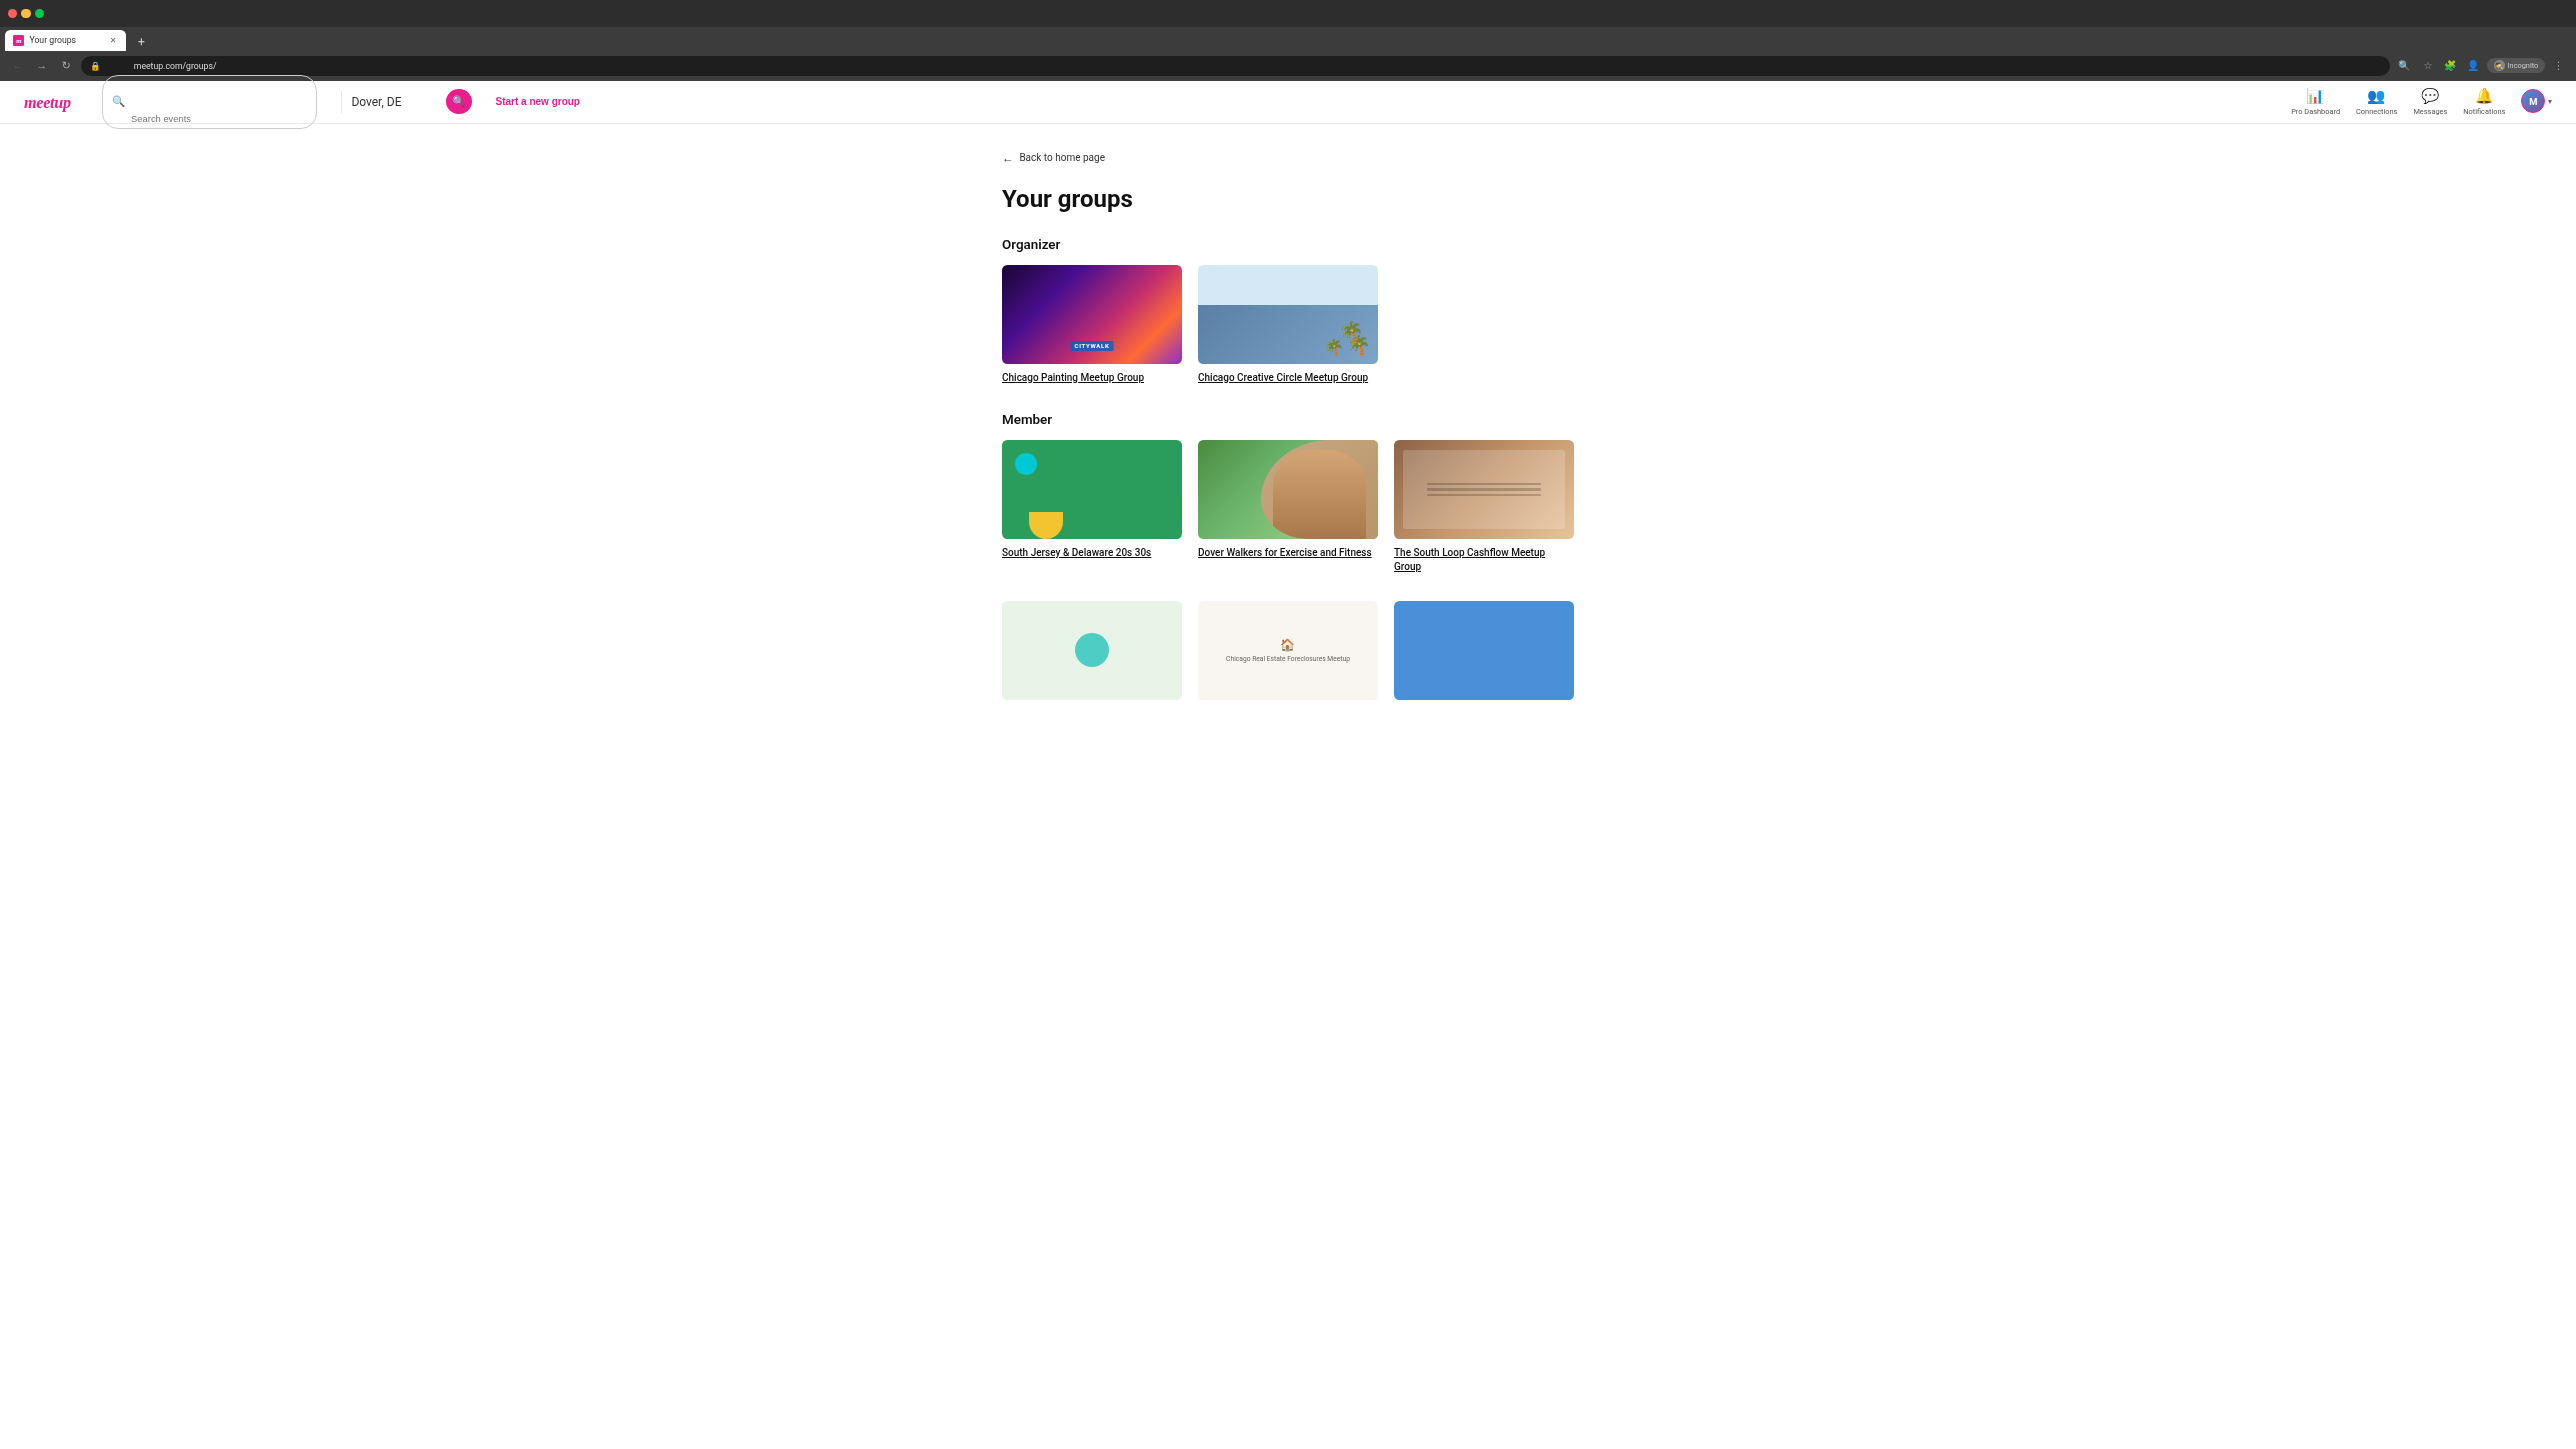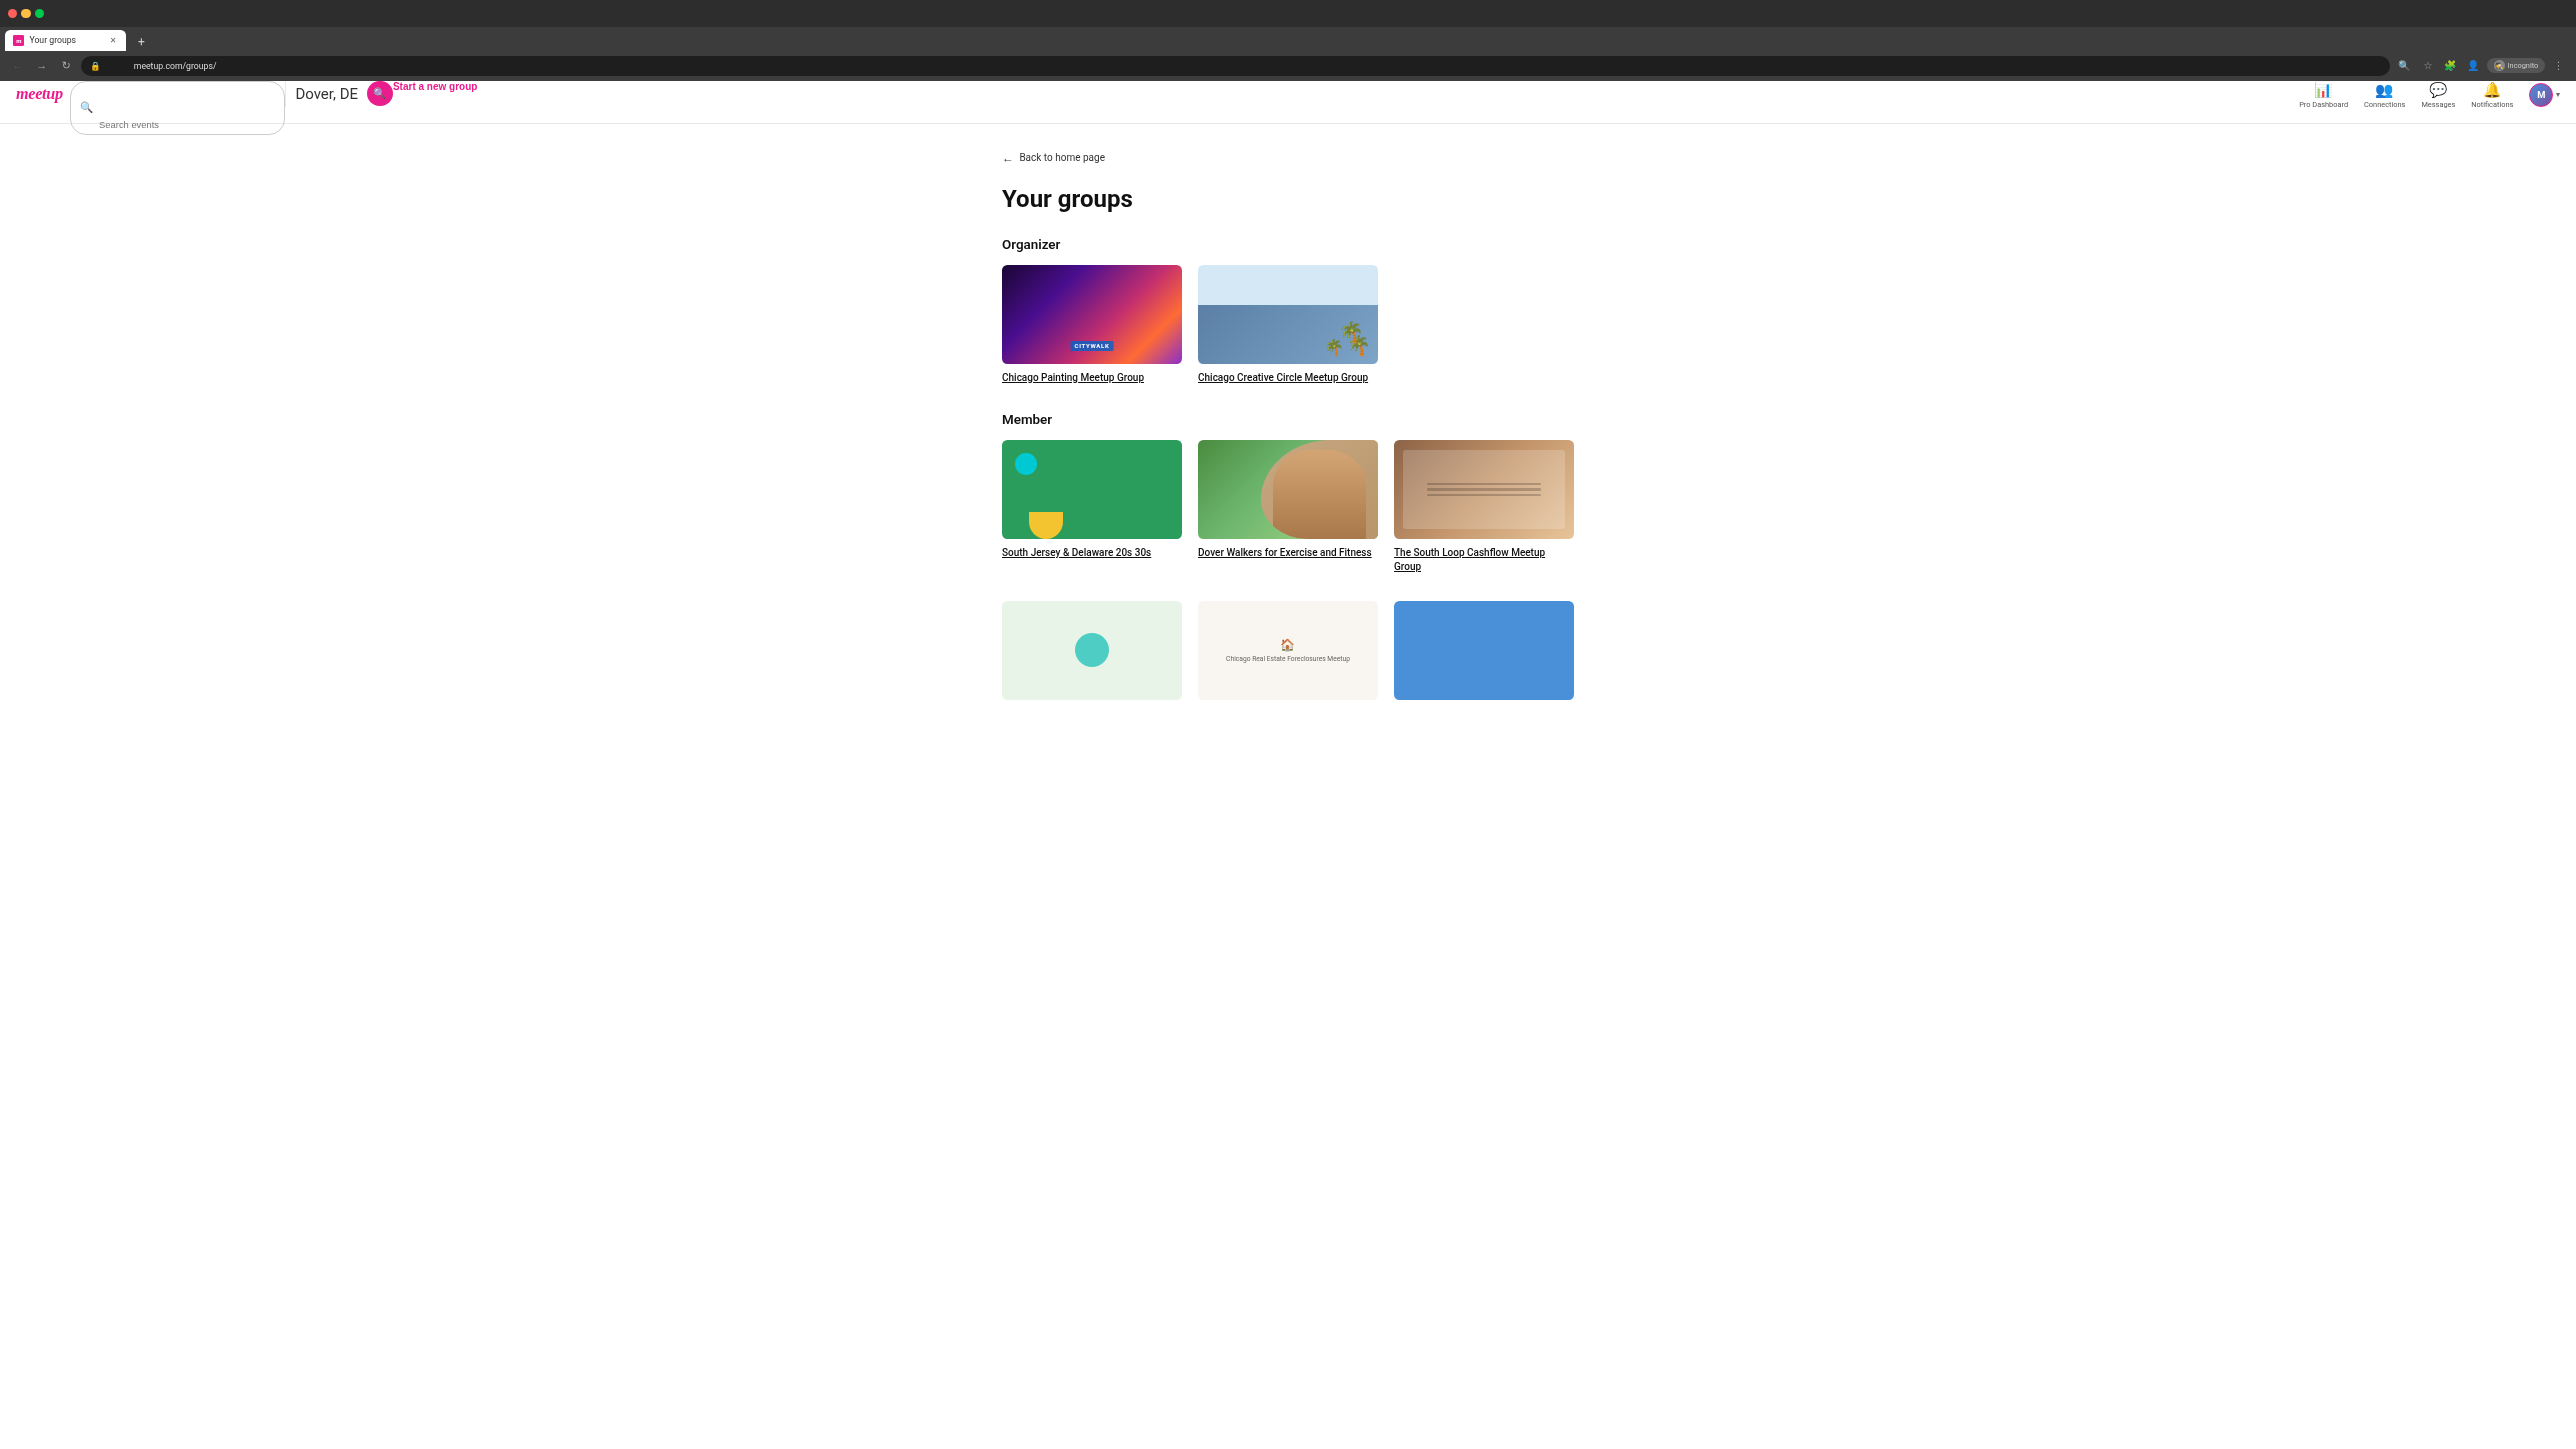--- a/index.html
+++ b/index.html
@@ -135,23 +135,23 @@
       font-size: 6.7px;
       color: #333;
     }
 
     
     .site-header {
       background: #fff;
       border-bottom: 0.7px solid #e8e8e8;
       height: 43px;
       display: flex;
-      align-items: flex-start;
-      padding: 0 16px;
-      gap: 0;
+      align-items: center;
+      padding: 0 24px;
+      gap: 24px;
       position: sticky;
       top: 0;
       z-index: 100;
     }
     .meetup-logo {
       color: #e91e8c;
       font-size: 19px;
       font-weight: 800;
       font-style: italic;
       letter-spacing: -0.7px;
@@ -175,21 +175,21 @@
       font-size: 9.4px;
       color: #666;
       width: 100%;
       background: transparent;
       margin-top: 33px;
     }
     .location-bar {
       display: flex;
       align-items: center;
       padding: 4px 9.4px;
-      font-size: 15px;
+      font-size: 12px;
       color: #333;
       border-left: 0.7px solid #e8e8e8;
       min-width: 81px;
     }
     .search-btn {
       background: #e91e8c;
       border: none;
       border-radius: 50%;
       width: 25.5px; height: 25.5px;
       display: flex; align-items: center; justify-content: center;

